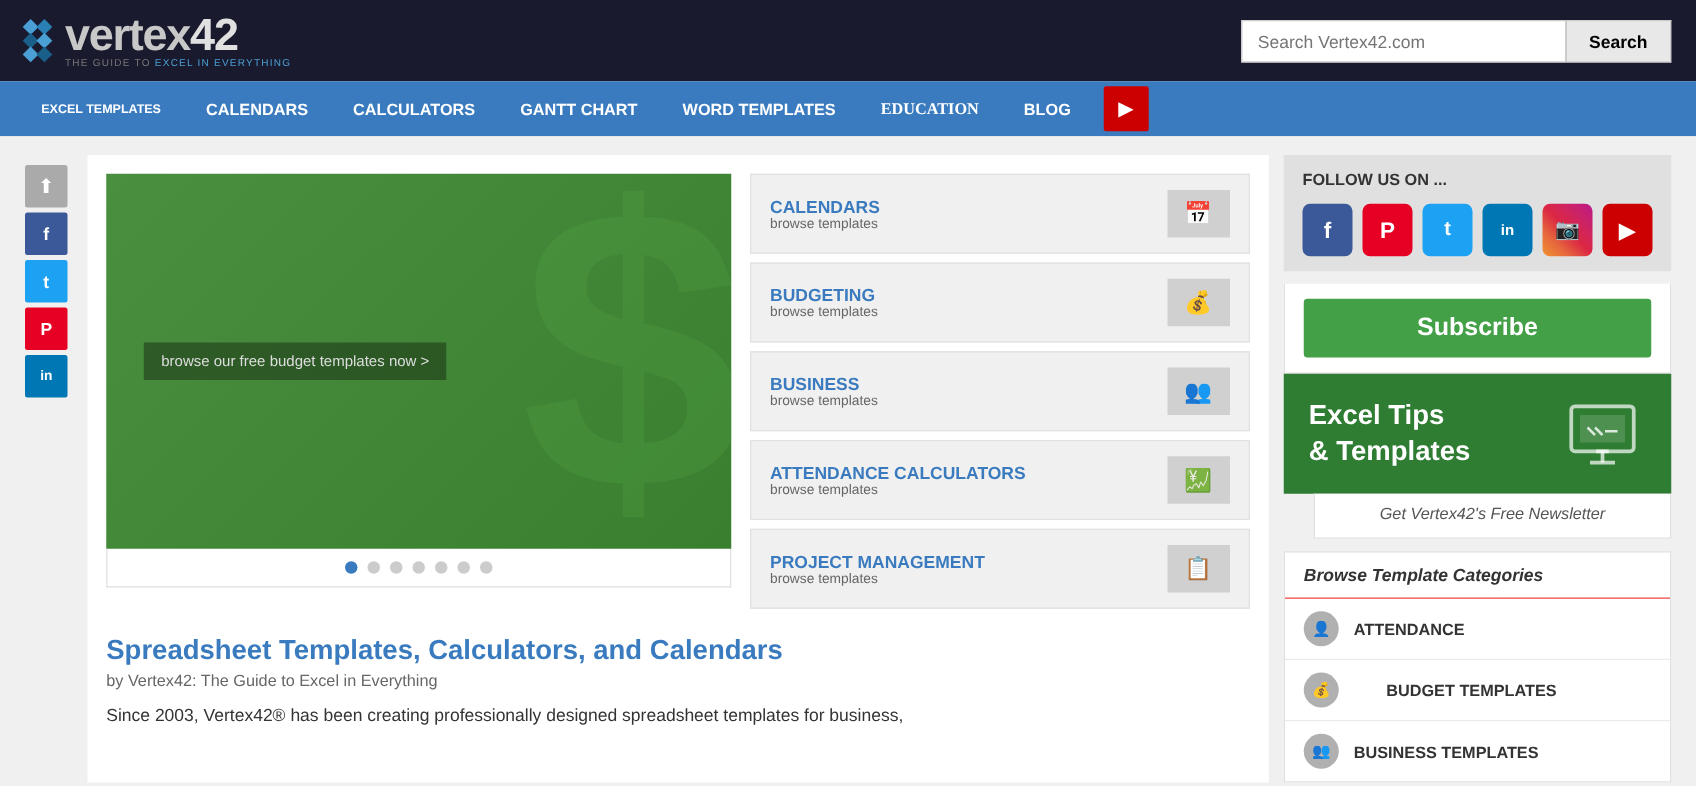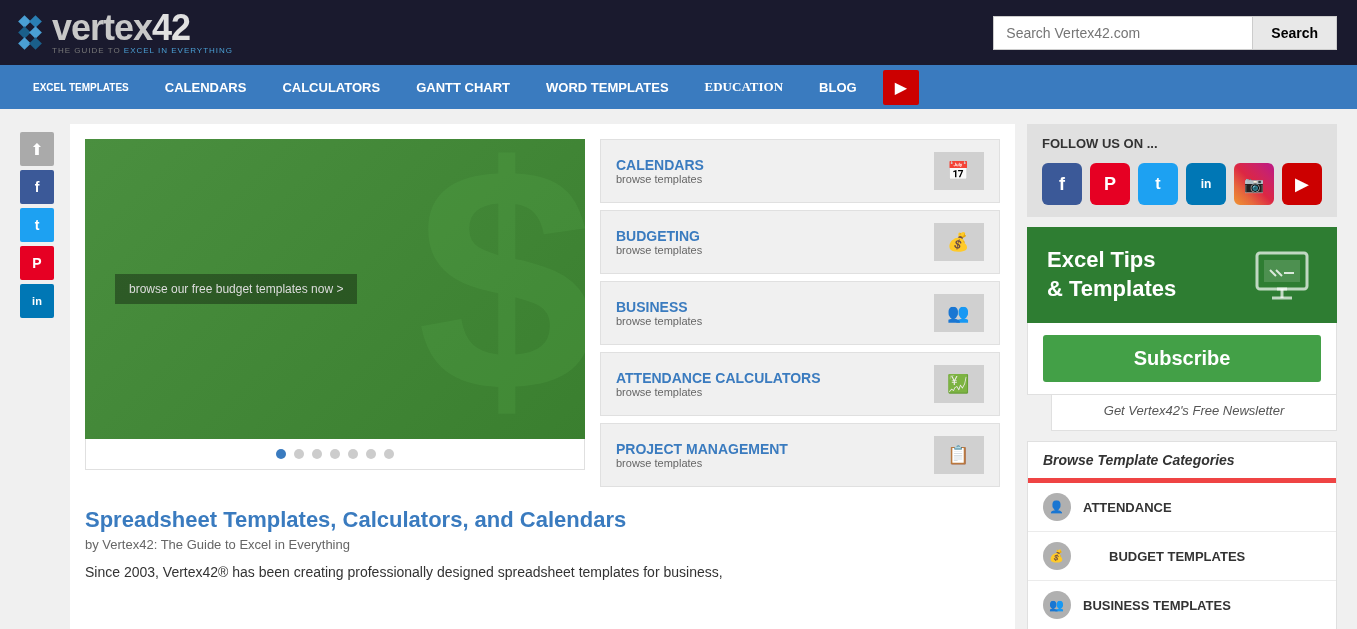--- a/index.html
+++ b/index.html
@@ -167,46 +167,46 @@
         <div style="width:42px;height:42px;background:linear-gradient(45deg,#f09433,#e6683c,#dc2743,#cc2366,#bc1888);border-radius:6px;display:flex;align-items:center;justify-content:center;cursor:pointer;">
           <span style="color:white;font-size:16px;">📷</span>
         </div>
         <div style="width:42px;height:42px;background:#cc0000;border-radius:6px;display:flex;align-items:center;justify-content:center;cursor:pointer;">
           <span style="color:white;font-size:18px;">▶</span>
         </div>
       </div>
     </div>
 
     <div style="margin-bottom:10px;">
+      <div style="background:#fff;padding:12px 15px;border:1px solid #e0e0e0;border-top:none;">
+        <button style="background:#43a047;color:#fff;border:none;padding:12px 30px;font-size:20px;font-weight:bold;cursor:pointer;width:100%;border-radius:3px;">Subscribe</button>
+      </div>
       <div style="background:#2e7d32;padding:18px 20px;display:flex;align-items:center;justify-content:space-between;min-height:90px;">
         <div style="font-size:22px;font-weight:bold;color:#fff;line-height:1.3;">
           <span>Excel Tips</span><br>
           <span>&amp; Templates</span>
         </div>
         <div style="width:70px;height:60px;display:flex;align-items:center;justify-content:center;">
           <svg width="60" height="55" viewBox="0 0 60 55">
             <rect x="5" y="5" width="50" height="36" rx="3" fill="none" stroke="rgba(255,255,255,0.7)" stroke-width="3"></rect>
             <rect x="12" y="12" width="36" height="22" fill="rgba(255,255,255,0.15)"></rect>
             <line x1="25" y1="41" x2="35" y2="41" stroke="rgba(255,255,255,0.7)" stroke-width="3"></line>
             <line x1="30" y1="41" x2="30" y2="50" stroke="rgba(255,255,255,0.7)" stroke-width="3"></line>
             <line x1="20" y1="50" x2="40" y2="50" stroke="rgba(255,255,255,0.7)" stroke-width="3"></line>
             <line x1="18" y1="22" x2="24" y2="28" stroke="rgba(255,255,255,0.8)" stroke-width="2"></line>
             <line x1="24" y1="22" x2="30" y2="28" stroke="rgba(255,255,255,0.8)" stroke-width="2"></line>
             <line x1="32" y1="25" x2="42" y2="25" stroke="rgba(255,255,255,0.8)" stroke-width="2"></line>
           </svg>
         </div>
       </div>
-      <div style="background:#fff;padding:12px 15px;border:1px solid #e0e0e0;border-top:none;">
-        <button style="background:#43a047;color:#fff;border:none;padding:12px 30px;font-size:20px;font-weight:bold;cursor:pointer;width:100%;border-radius:3px;">Subscribe</button>
-      </div>
       <div style="font-size:13px;color:#555;text-align:center;padding:8px 15px 12px;font-style:italic;background:#fff;border:1px solid #e0e0e0;border-top:none;margin-left:24px;">Get Vertex42's Free Newsletter</div>
     </div>
 
     <div style="background:#fff;border:1px solid #e0e0e0;">
-      <div style="font-size:14px;font-weight:bold;font-style:italic;color:#333;padding:10px 15px;border-bottom:5px solid #ef4444;">Browse Template Categories</div>
+      <div style="font-size:14px;font-weight:bold;font-style:italic;color:#333;padding:10px 15px;border-bottom:1px solid #ef4444;">Browse Template Categories</div>
 
       <div style="display:flex;align-items:center;padding:10px 15px;border-bottom:1px solid #ebebeb;cursor:pointer;gap:12px;">
         <div style="width:28px;height:28px;background:#b0b0b0;border-radius:50%;display:flex;align-items:center;justify-content:center;font-size:12px;">👤</div>
         <span style="font-size:13px;font-weight:bold;color:#333;">ATTENDANCE</span>
       </div>
 
       <div style="display:flex;align-items:center;padding:10px 15px;border-bottom:1px solid #ebebeb;cursor:pointer;gap:12px;">
         <div style="width:28px;height:28px;background:#b0b0b0;border-radius:50%;display:flex;align-items:center;justify-content:center;font-size:12px;">💰</div>
         <span style="font-size:13px;font-weight:bold;color:#333;margin-left:26px;">BUDGET TEMPLATES</span>
       </div>

